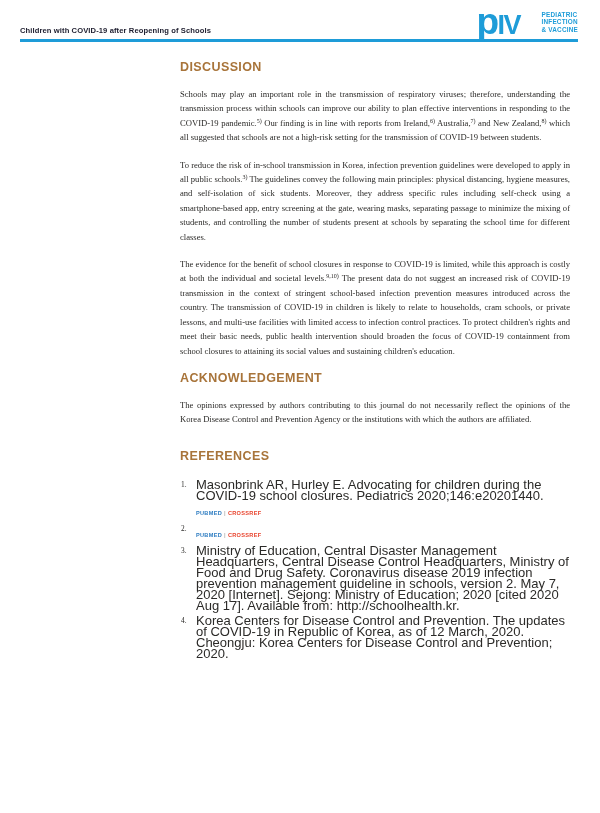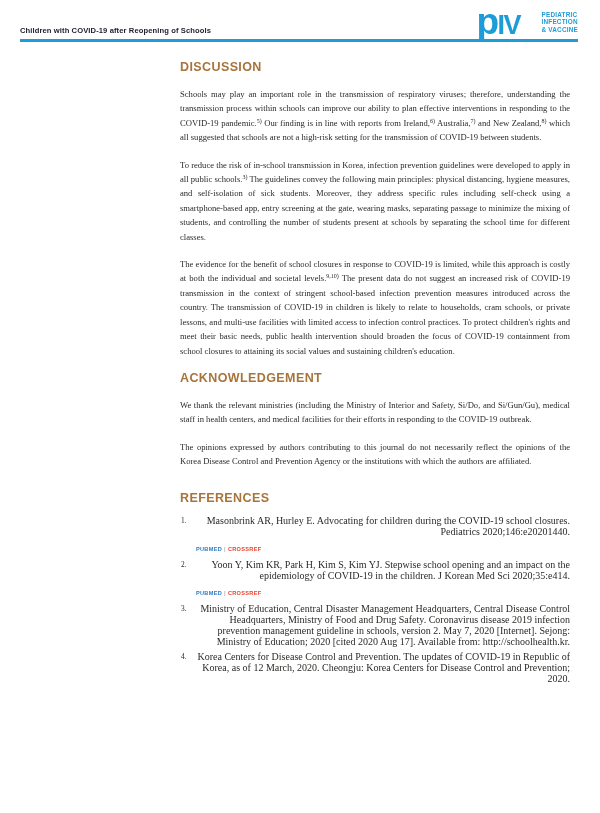--- a/index.html
+++ b/index.html
@@ -33,43 +33,43 @@
   }
 
   
   .main { position: absolute; left: 180px; top: 60px; width: 390px; }
   .section-heading {
     font-family: "Liberation Sans", sans-serif;
     font-size: 12.5px; font-weight: 700; color: #A8743A;
     letter-spacing: 0.4px; margin: 0 0 13px 0;
   }
   .section-ack .section-heading  { margin-top: 11px; }
-  .section-refs .section-heading { margin-top: 22px; margin-bottom: 10px; }
+  .section-refs .section-heading { margin-top: 22px; margin-bottom: 16px; }
 
   .body-par {
     font-family: "Liberation Serif", serif;
     font-size: 8.6px; line-height: 14.4px; color: #2b2a28;
     text-align: justify; margin: 0 0 13px 0;
   }
   .body-par sup {
     font-size: 6px; line-height: 0; vertical-align: baseline;
     position: relative; top: -3px;
   }
 
   
   .ref-list { list-style: none; margin: 2px 0 0 0; padding: 0; color: #2b2a28; }
   .ref-item { display: flex; gap: 6px; margin-bottom: 4px; }
   .ref-num  {
     flex: 0 0 auto; width: 10px; padding-left: 1px;
     font-family: "Liberation Serif", serif; font-size: 7.4px; line-height: 11px;
   }
   .ref-body { flex: 1; }
   .ref-text {
-    display: block; font-family: Liberation Serif, serif;
-    font-size: 10px; line-height: 11px; text-align: right;
+    display: block; font-family: Liberation Sans, sans-serif;
+    font-size: 13px; line-height: 11px; text-align: left;
   }
   .ref-links {
     margin: 2px 0 2px 0;
     font-family: "Liberation Sans", sans-serif;
     font-size: 5.6px; font-weight: 700; letter-spacing: 0.3px;
   }
   .pubmed-link   { color: #2D7CC1; cursor: pointer; }
   .crossref-link { color: #E8432D; cursor: pointer; }
   .link-sep      { color: #b3b3b3; margin: 0 2px; }
 
@@ -109,40 +109,38 @@
 
     <div class="section-disc">
       <h2 class="section-heading">DISCUSSION</h2>
       <p class="body-par"><span>Schools may play an important role in the transmission of respiratory viruses; therefore, understanding the transmission process within schools can improve our ability to plan effective interventions in responding to the COVID-19 pandemic.</span><sup>5)</sup><span> Our finding is in line with reports from Ireland,</span><sup>6)</sup><span> Australia,</span><sup>7)</sup><span> and New Zealand,</span><sup>8)</sup><span> which all suggested that schools are not a high-risk setting for the transmission of COVID-19 between students.</span></p>
       <p class="body-par"><span>To reduce the risk of in-school transmission in Korea, infection prevention guidelines were developed to apply in all public schools.</span><sup>3)</sup><span> The guidelines convey the following main principles: physical distancing, hygiene measures, and self-isolation of sick students. Moreover, they address specific rules including self-check using a smartphone-based app, entry screening at the gate, wearing masks, separating passage to minimize the mixing of students, and controlling the number of students present at schools by separating the school time for different classes.</span></p>
       <p class="body-par"><span>The evidence for the benefit of school closures in response to COVID-19 is limited, while this approach is costly at both the individual and societal levels.</span><sup>9,10)</sup><span> The present data do not suggest an increased risk of COVID-19 transmission in the context of stringent school-based infection prevention measures introduced across the country. The transmission of COVID-19 in children is likely to relate to households, cram schools, or private lessons, and multi-use facilities with limited access to infection control practices. To protect children's rights and meet their basic needs, public health intervention should broaden the focus of COVID-19 containment from school closures to attaining its social values and sustaining children's education.</span></p>
     </div>
 
     <div class="section-ack">
       <h2 class="section-heading">ACKNOWLEDGEMENT</h2>
-      <p class="body-par"><span>We thank the relevant ministries (including the Ministry of Interior and Safety, Si/Do, and Si/Gun/Gu), medical staff in health centers, and medical facilities for their efforts in responding to the COVID-19 outbreak.</span></p>
       <p class="body-par"><span>The opinions expressed by authors contributing to this journal do not necessarily reflect the opinions of the Korea Disease Control and Prevention Agency or the institutions with which the authors are affiliated.</span></p>
     </div>
 
     <div class="section-refs">
       <h2 class="section-heading">REFERENCES</h2>
       <ol class="ref-list">
 
         <li class="ref-item">
           <span class="ref-num">1.</span>
           <span class="ref-body">
             <span class="ref-text">Masonbrink AR, Hurley E. Advocating for children during the COVID-19 school closures. Pediatrics 2020;146:e20201440.</span>
             <span class="ref-links"><a class="pubmed-link">PUBMED</a><span class="link-sep">|</span><a class="crossref-link">CROSSREF</a></span>
           </span>
         </li>
 
         <li class="ref-item">
           <span class="ref-num">2.</span>
           <span class="ref-body">
-            <span class="ref-text">Yoon Y, Kim KR, Park H, Kim S, Kim YJ. Stepwise school opening and an impact on the epidemiology of COVID-19 in the children. J Korean Med Sci 2020;35:e414.</span>
             <span class="ref-links"><a class="pubmed-link">PUBMED</a><span class="link-sep">|</span><a class="crossref-link">CROSSREF</a></span>
           </span>
         </li>
 
         <li class="ref-item">
           <span class="ref-num">3.</span>
           <span class="ref-body">
             <span class="ref-text">Ministry of Education, Central Disaster Management Headquarters, Central Disease Control Headquarters, Ministry of Food and Drug Safety. Coronavirus disease 2019 infection prevention management guideline in schools, version 2. May 7, 2020 [Internet]. Sejong: Ministry of Education; 2020 [cited 2020 Aug 17]. Available from: http://schoolhealth.kr.</span>
           </span>
         </li>

